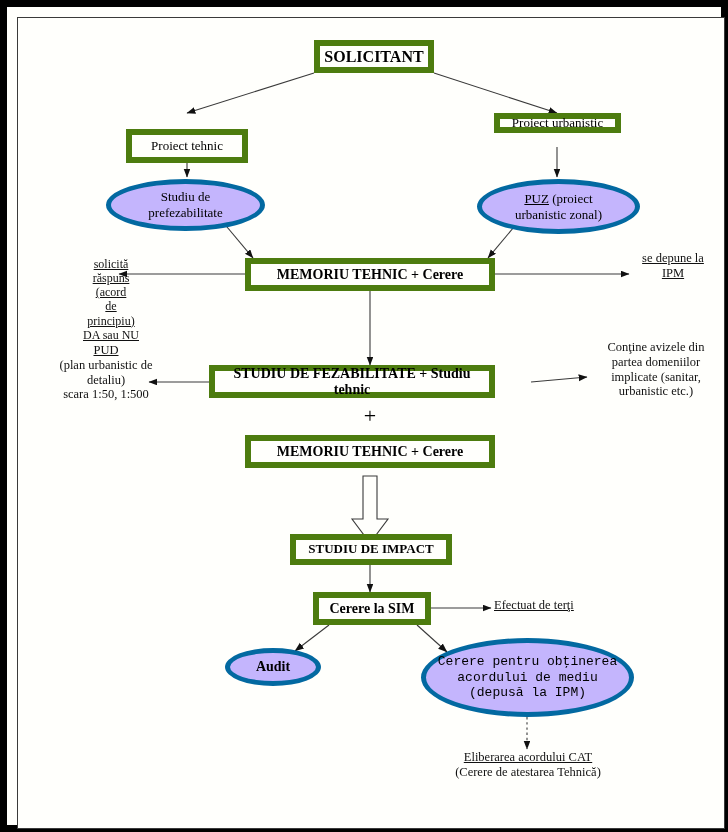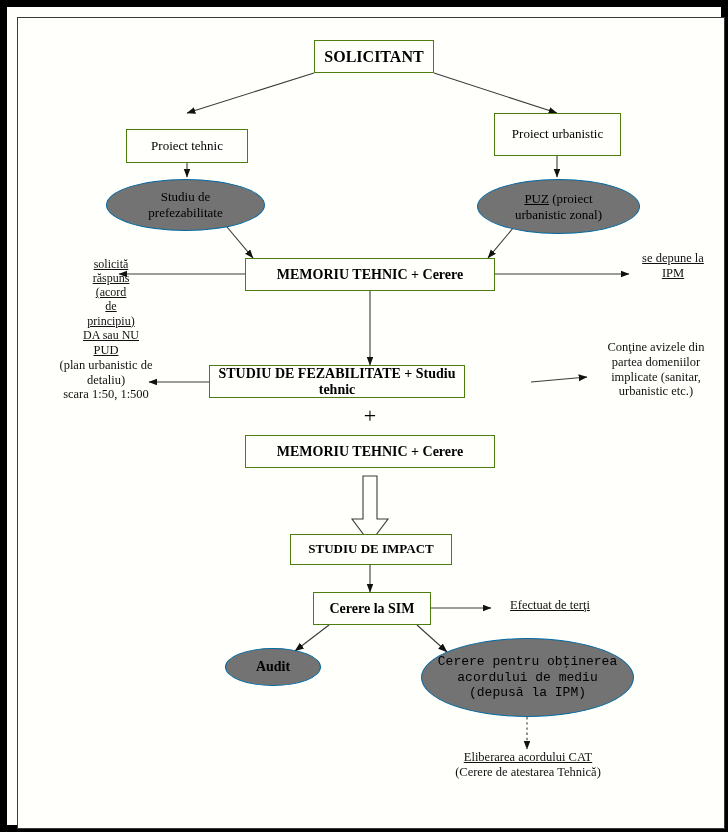--- a/index.html
+++ b/index.html
@@ -10,26 +10,26 @@
   #frame{position:absolute;left:0;top:0;width:728px;height:832px;
          box-sizing:border-box;border:7px solid #000;background:#fffffc;}
   #innerline{position:absolute;left:10px;top:10px;width:708px;height:812px;
              box-sizing:border-box;border:1px solid #3a3a3a;background:#fffffc;}
 
   #canvas{position:absolute;left:0;top:0;width:728px;height:832px;}
   #wires{position:absolute;left:0;top:0;width:728px;height:832px;}
 
   .node{position:absolute;box-sizing:border-box;}
 
-  .box{border:1px solid #4d7c0f;background:#fffffc;
+  .box{border:6px solid #4d7c0f;background:#fffffc;
        display:flex;align-items:center;justify-content:center;
        text-align:center;line-height:1.1;}
   .box.bold{font-weight:bold;}
 
-  .ell{border:1px solid #0369a1;border-radius:50%;background:#737373;
+  .ell{border:5px solid #0369a1;border-radius:50%;background:#c4b5fd;
        display:flex;align-items:center;justify-content:center;
        text-align:center;line-height:1.2;}
   .ell.bold{font-weight:bold;}
 
   .lbl{text-align:center;line-height:1.18;color:#111;}
   .u-line{text-decoration:underline;}
 
   .plus{position:absolute;text-align:center;font-size:22px;line-height:1;color:#000;}
 </style>
 </head>
@@ -86,21 +86,21 @@
   </svg>
 
   <div class="node box bold" style="left:307px;top:33px;width:120px;height:33px;font-size:16px;">
     <span>SOLICITANT</span>
   </div>
 
   <div class="node box" style="left:119px;top:106px;width:122px;height:34px;font-size:13px;margin-top:16px;">
     <span>Proiect tehnic</span>
   </div>
 
-  <div class="node box" style="left:487px;top:106px;width:127px;height:43px;font-size:13px;text-align:right;">
+  <div class="node box" style="left:487px;top:106px;width:127px;height:20px;font-size:13px;text-align:right;">
     <span>Proiect urbanistic</span>
   </div>
 
   <div class="node ell" style="left:99px;top:172px;width:159px;height:52px;font-size:13px;">
     <div>
       <div>Studiu de</div>
       <div>prefezabilitate</div>
     </div>
   </div>
 
@@ -108,21 +108,21 @@
     <div>
       <div><span class="u-line">PUZ</span><span> (proiect</span></div>
       <div>urbanistic zonal)</div>
     </div>
   </div>
 
   <div class="node box bold" style="left:238px;top:251px;width:250px;height:33px;font-size:14px;">
     <span>MEMORIU TEHNIC + Cerere</span>
   </div>
 
-  <div class="node box bold" style="left:202px;top:358px;width:256px;height:33px;font-size:14px;">
+  <div class="node box bold" style="left:202px;top:358px;width:286px;height:33px;font-size:14px;">
     <span>STUDIU DE FEZABILITATE + Studiu tehnic</span>
   </div>
 
   <div class="plus" style="left:343px;top:398px;width:40px;">+</div>
 
   <div class="node box bold" style="left:238px;top:428px;width:250px;height:33px;font-size:14px;">
     <span>MEMORIU TEHNIC + Cerere</span>
   </div>
 
   <div class="node box bold" style="left:283px;top:527px;width:162px;height:31px;font-size:13px;">
@@ -164,21 +164,21 @@
     <div>scara 1:50, 1:500</div>
   </div>
 
   <div class="node lbl" style="left:580px;top:333px;width:138px;font-size:12.5px;">
     <div>Conţine avizele din</div>
     <div>partea domeniilor</div>
     <div>implicate (sanitar,</div>
     <div>urbanistic etc.)</div>
   </div>
 
-  <div class="node lbl u-line" style="left:487px;top:591px;width:112px;font-size:12.5px;text-align:center;">
+  <div class="node lbl u-line" style="left:487px;top:591px;width:112px;font-size:12.5px;text-align:left;">
     <span>Efectuat de terţi</span>
   </div>
 
   <div class="node lbl" style="left:405px;top:743px;width:232px;font-size:12.5px;">
     <div class="u-line">Eliberarea acordului CAT</div>
     <div>(Cerere de atestarea Tehnică)</div>
   </div>
 
  </div>
 </div>

